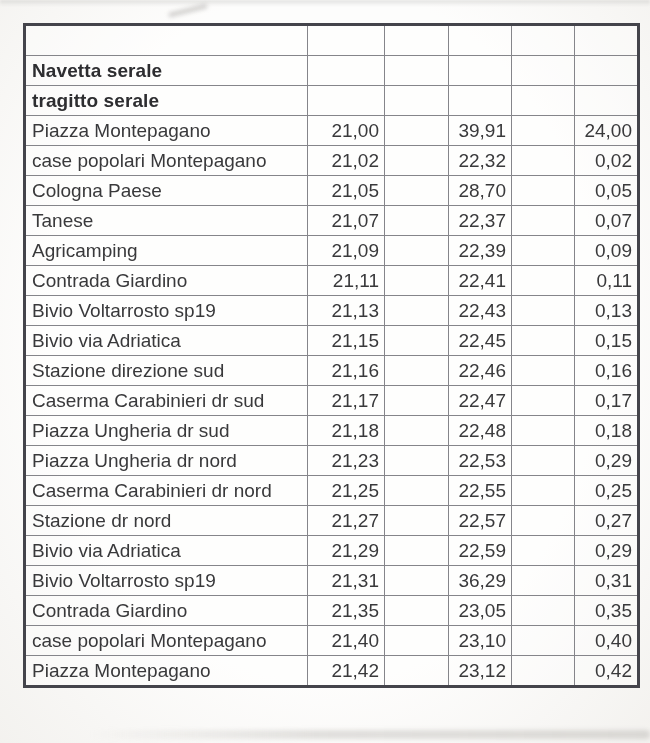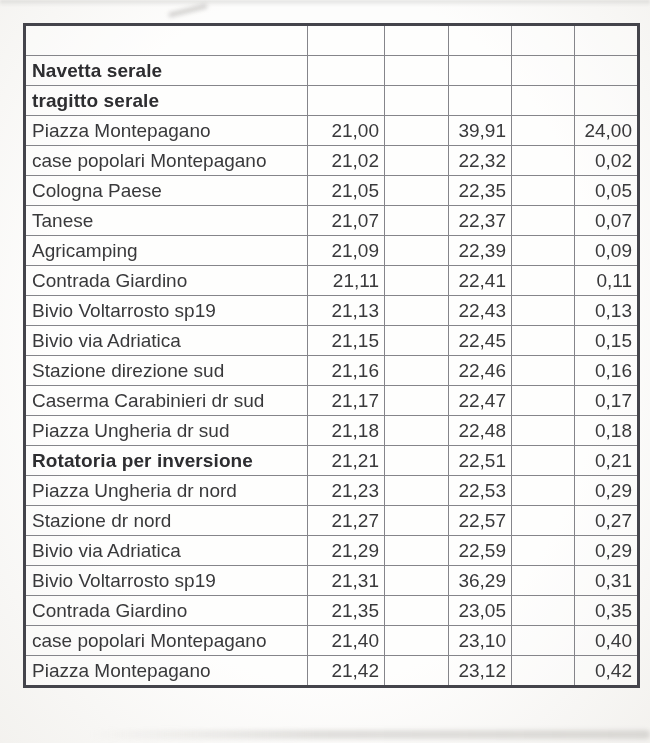--- a/index.html
+++ b/index.html
@@ -123,21 +123,21 @@
           <td class="num">21,02</td>
           <td class="num"></td>
           <td class="num">22,32</td>
           <td class="num"></td>
           <td class="num">0,02</td>
         </tr>
         <tr>
           <td>Cologna Paese</td>
           <td class="num">21,05</td>
           <td class="num"></td>
-          <td class="num">22,35</td>
+          <td class="num">28,70</td>
           <td class="num"></td>
           <td class="num">0,05</td>
         </tr>
         <tr>
           <td>Tanese</td>
           <td class="num">21,07</td>
           <td class="num"></td>
           <td class="num">22,37</td>
           <td class="num"></td>
           <td class="num">0,07</td>
@@ -191,37 +191,37 @@
           <td class="num">0,17</td>
         </tr>
         <tr>
           <td>Piazza Ungheria dr sud</td>
           <td class="num">21,18</td>
           <td class="num"></td>
           <td class="num">22,48</td>
           <td class="num"></td>
           <td class="num">0,18</td>
         </tr>
-        <tr class="bold">
-          <td>Rotatoria per inversione</td>
-          <td class="num">21,21</td>
-          <td class="num"></td>
-          <td class="num">22,51</td>
-          <td class="num"></td>
-          <td class="num">0,21</td>
-        </tr>
         <tr>
           <td>Piazza Ungheria dr nord</td>
           <td class="num">21,23</td>
           <td class="num"></td>
           <td class="num">22,53</td>
           <td class="num"></td>
           <td class="num">0,29</td>
         </tr>
         <tr>
+          <td>Caserma Carabinieri dr nord</td>
+          <td class="num">21,25</td>
+          <td class="num"></td>
+          <td class="num">22,55</td>
+          <td class="num"></td>
+          <td class="num">0,25</td>
+        </tr>
+        <tr>
           <td>Stazione dr nord</td>
           <td class="num">21,27</td>
           <td class="num"></td>
           <td class="num">22,57</td>
           <td class="num"></td>
           <td class="num">0,27</td>
         </tr>
         <tr>
           <td>Bivio via Adriatica</td>
           <td class="num">21,29</td>

